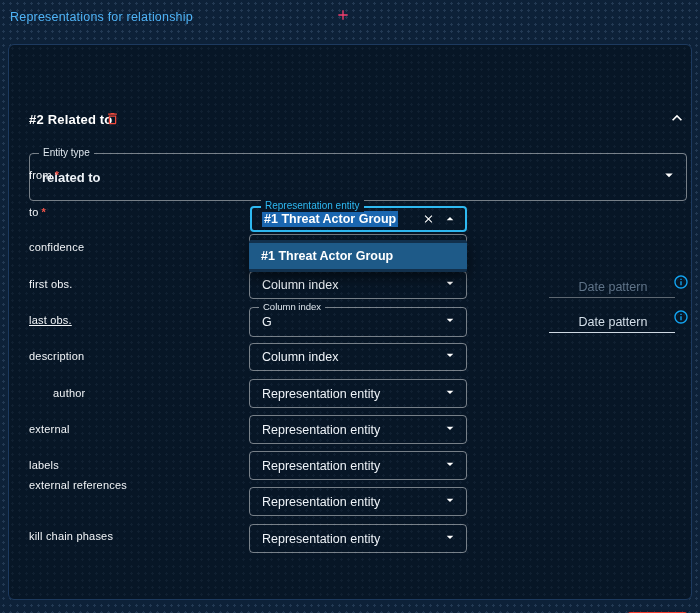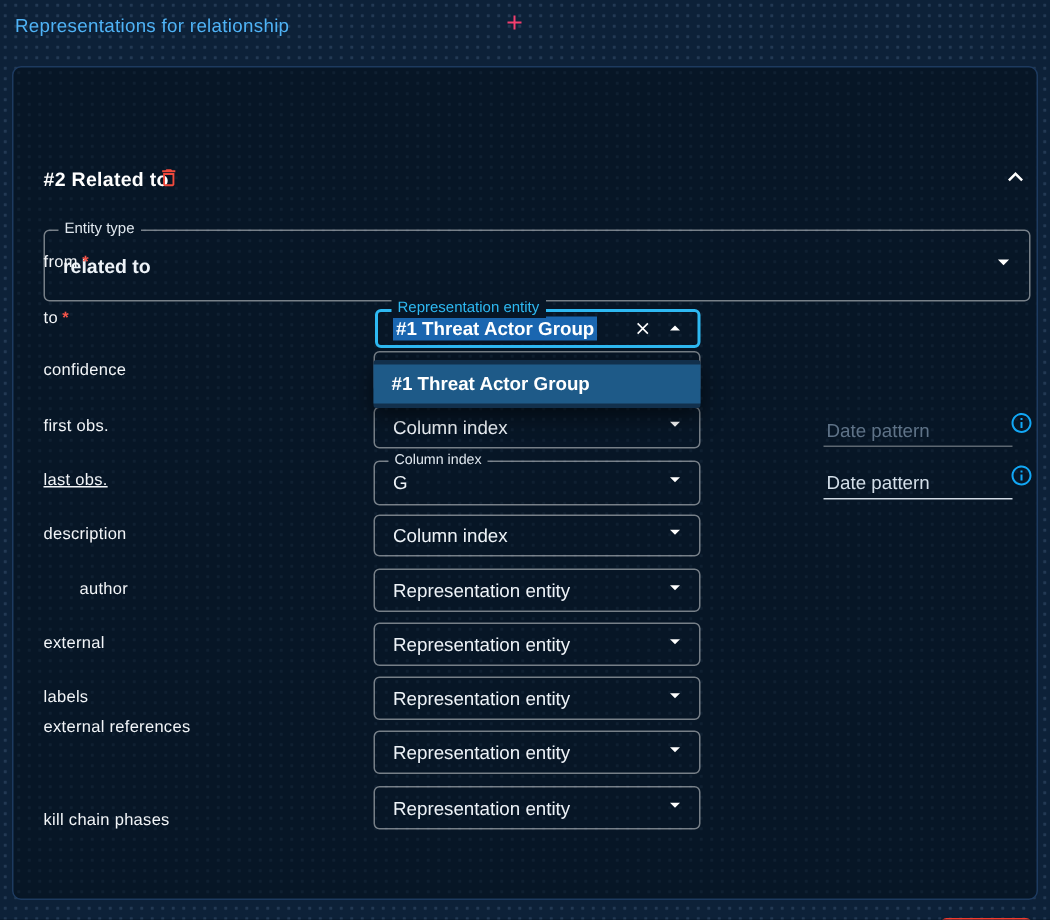--- a/index.html
+++ b/index.html
@@ -61,21 +61,21 @@
     background:#12304c; border-radius:2px; box-shadow:0 5px 14px rgba(0,0,0,.55);
     z-index:5; padding:3px 0;
   }
   .menu-opt { height:26px; background:#1e5a88; display:flex; align-items:center; cursor:pointer; }
   .menu-opt span { font-size:12.5px; font-weight:600; color:#ffffff; padding-left:12px; white-space:nowrap; }
 
   .date-field { position:absolute; left:540px; width:126px; height:21px; }
   .date-input {
     width:100%; height:100%; background:transparent; border:none; outline:none;
     border-bottom:1px solid rgba(255,255,255,0.35); font-family:"Liberation Sans",sans-serif;
-    font-size:12.5px; color:#cfd9e3; padding:0 0 0 2px;
+    font-size:12.5px; color:#cfd9e3; padding:0 0 0 2px;text-align:center;
   }
   .date-input::placeholder { color:#5f7388; opacity:1; }
   .date-input.bright { border-bottom:1.5px solid #cfd9e3; }
   .date-input.bright::placeholder { color:#d4dfe9; }
   .info { position:absolute; left:664px; }
 
   .delete-btn {
     position:absolute; left:618px; top:567px; width:61px; height:26px;
     background:#f23b2e; color:#ffffff; border:none; border-radius:4px;
     font-family:"Liberation Sans",sans-serif; font-size:11px; font-weight:700;
@@ -244,21 +244,21 @@
   <span class="row-label" style="top:434px;">external references</span>
   <div class="sel" style="left:240px; top:442px; width:218px; height:29px;">
     <span class="sel-value">Representation entity</span>
     <span class="sel-caret">
       <svg width="16" height="16" viewBox="0 0 24 24">
           <path d="M7 10l5 5 5-5z" fill="#ffffff"></path>
         </svg>
     </span>
   </div>
 
-  <span class="row-label" style="top:496px;">kill chain phases</span>
+  <span class="row-label" style="top:485px;">kill chain phases</span>
   <div class="sel" style="left:240px; top:479px; width:218px; height:29px;">
     <span class="sel-value">Representation entity</span>
     <span class="sel-caret">
       <svg width="16" height="16" viewBox="0 0 24 24">
           <path d="M7 10l5 5 5-5z" fill="#ffffff"></path>
         </svg>
     </span>
   </div>
 
   <button class="delete-btn">DELETE</button>

